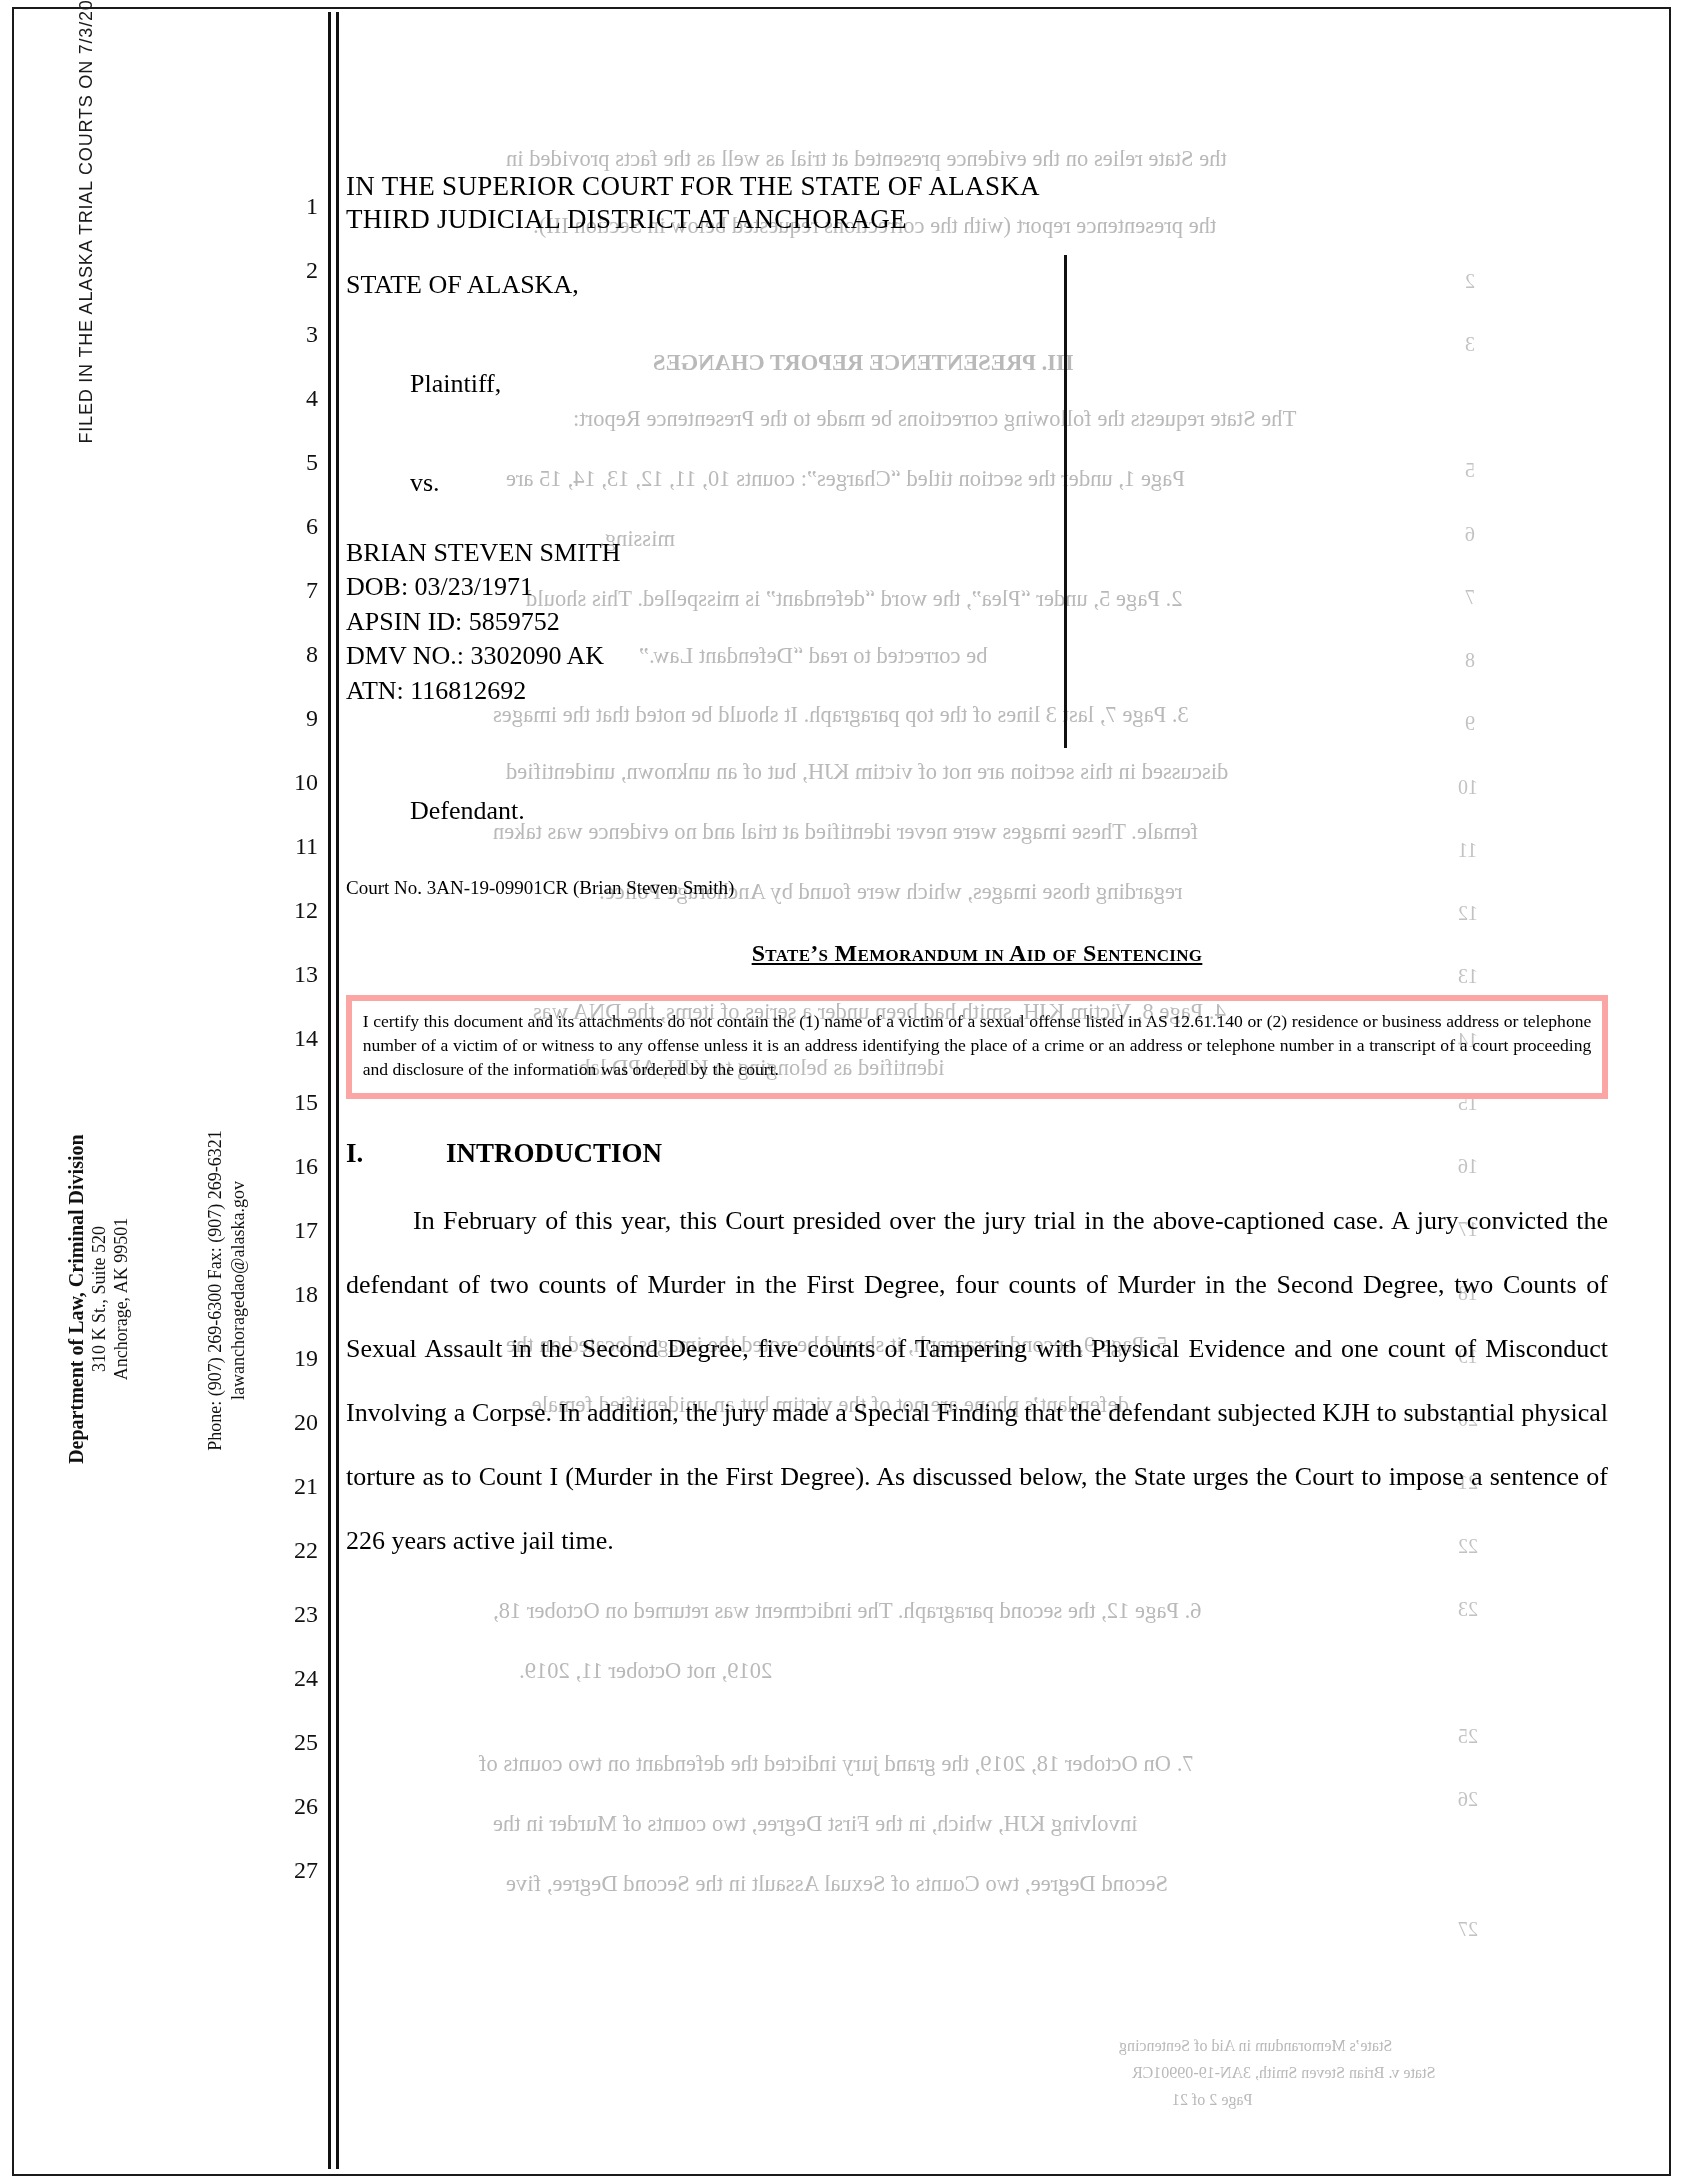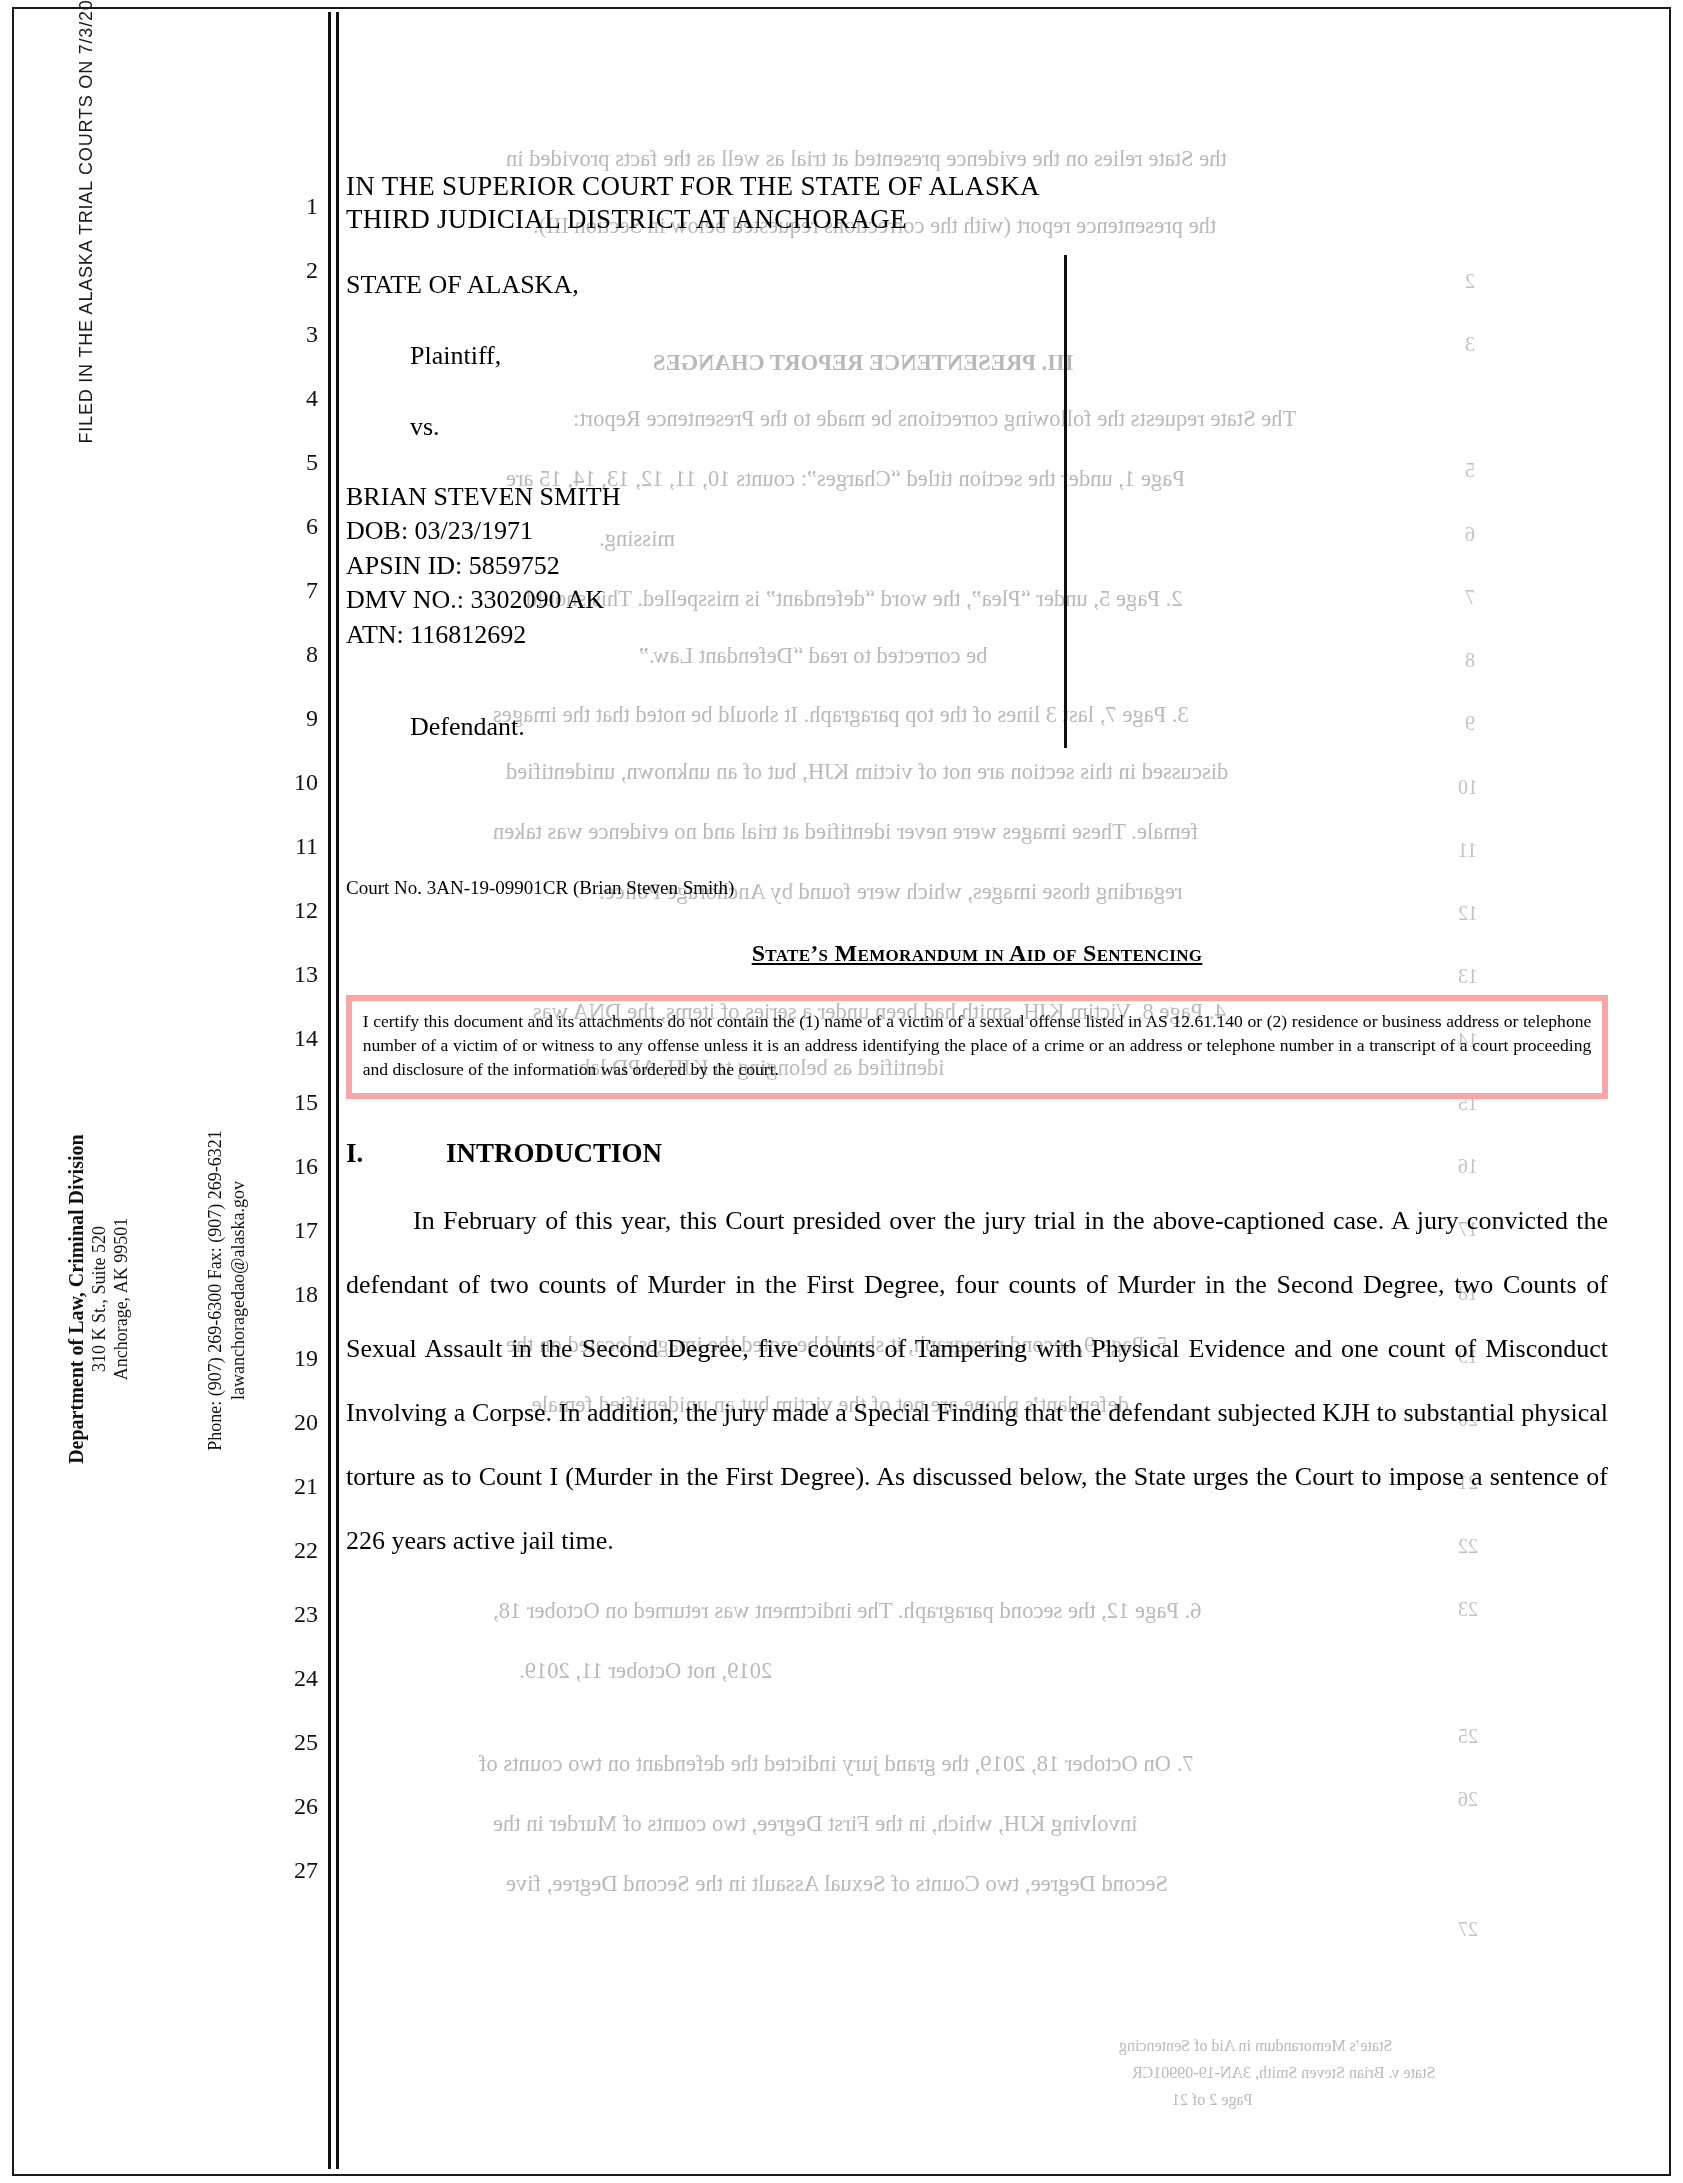--- a/index.html
+++ b/index.html
@@ -134,21 +134,21 @@
     width: 2.7px;
     height: 493px;
     background: #111;
   }
   .cap-line {
     font-size: 26px;
     line-height: 1.38;
   }
   .cap-gap-sm { height: 35px; }
   .cap-gap-md { height: 57px; }
-  .cap-indent { padding-left: 64px; }
+  .cap-indent { padding-left: 64px; margin-top: 28px; }
   .party-block .cap-line { line-height: 1.33; }
 
   .court-no {
     font-size: 19px;
     margin-top: 24px;
   }
 
   .doc-title {
     margin-top: 41px;
     text-align: center;

